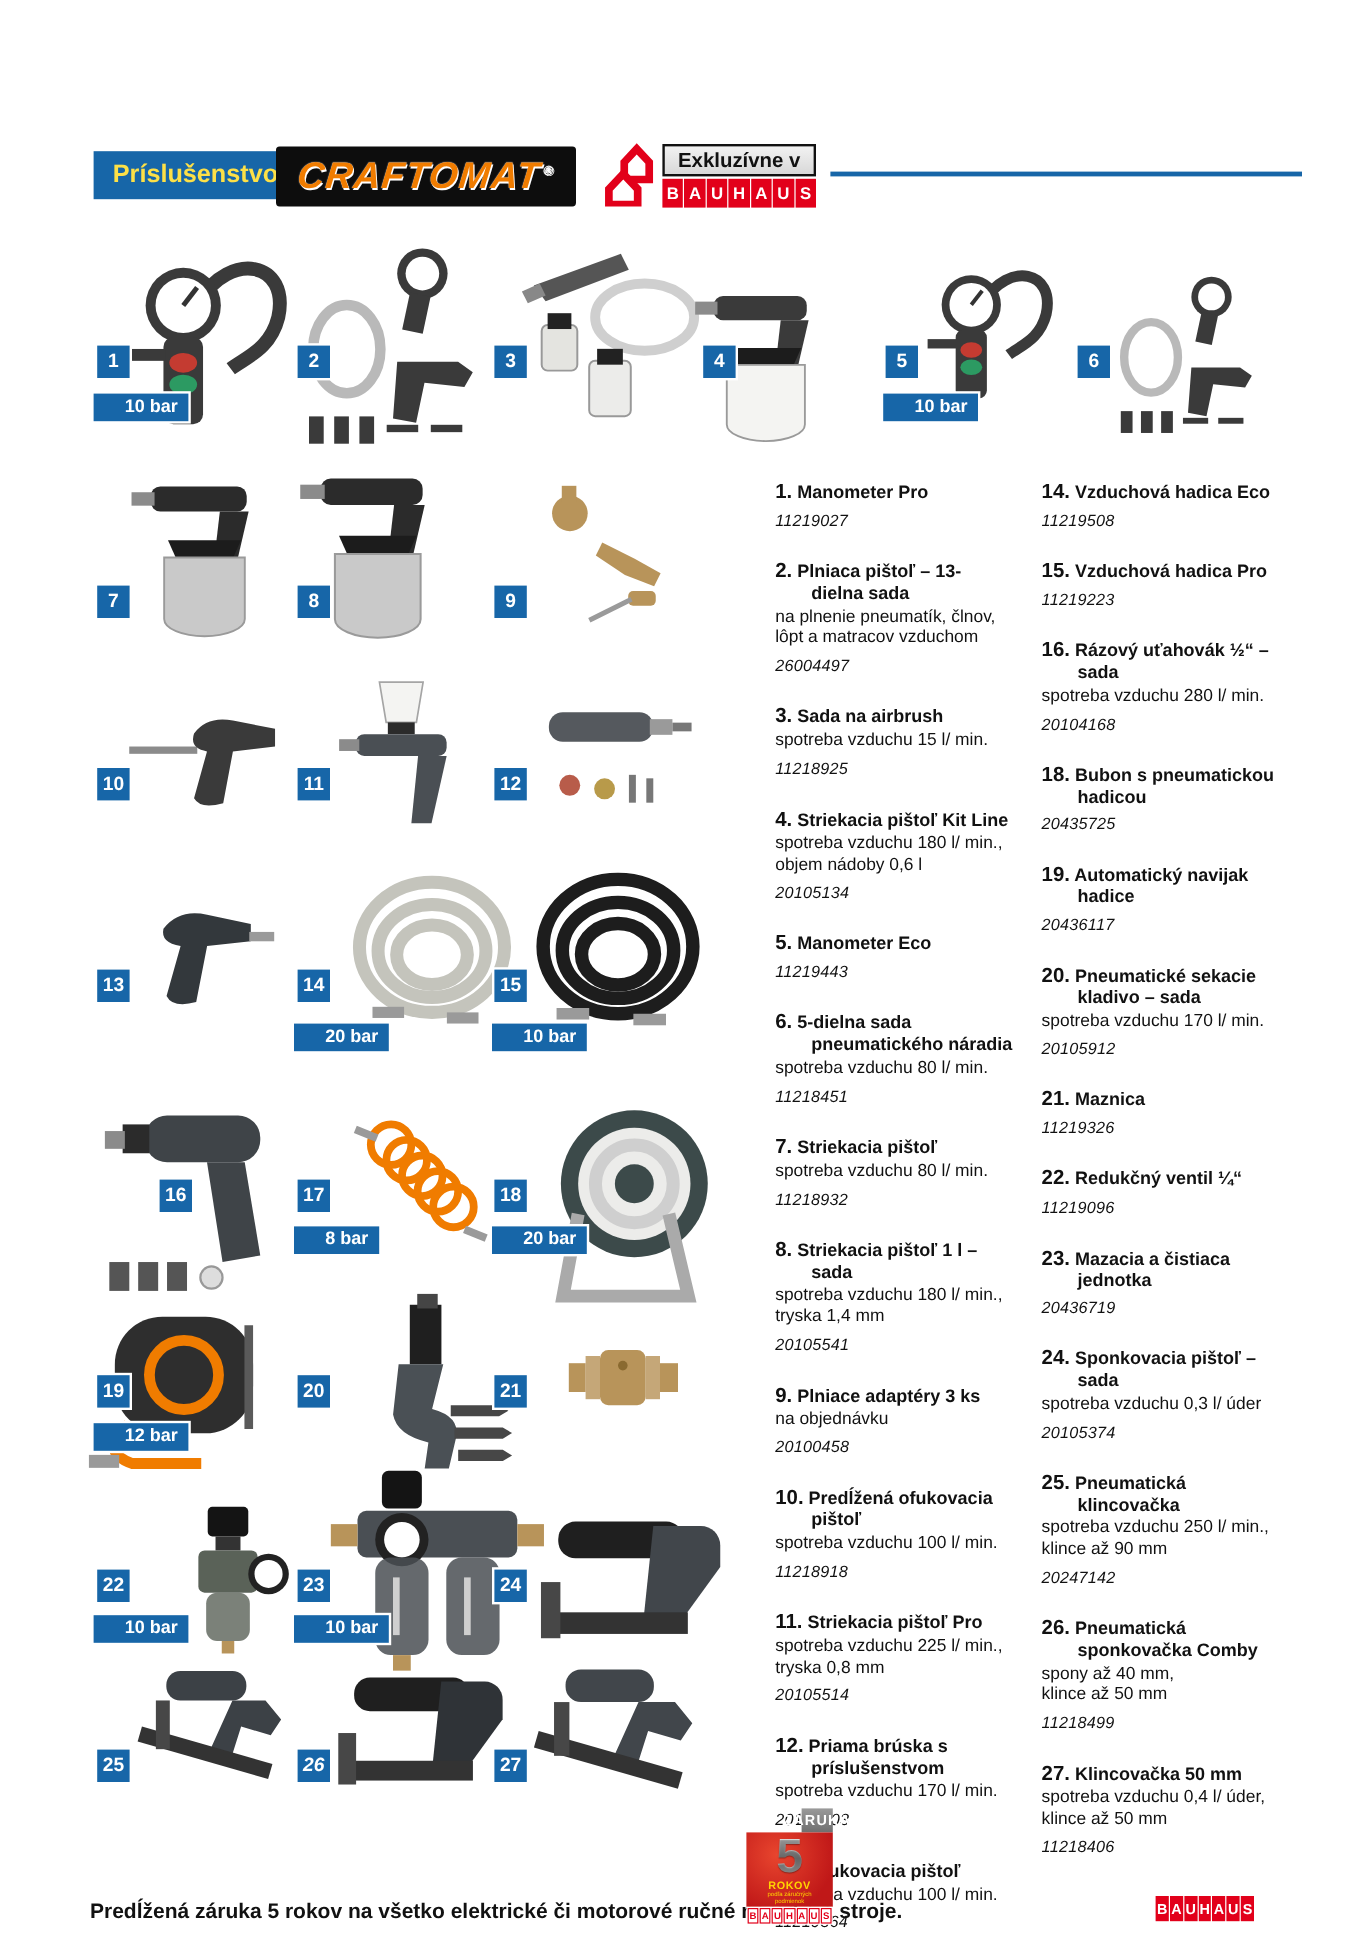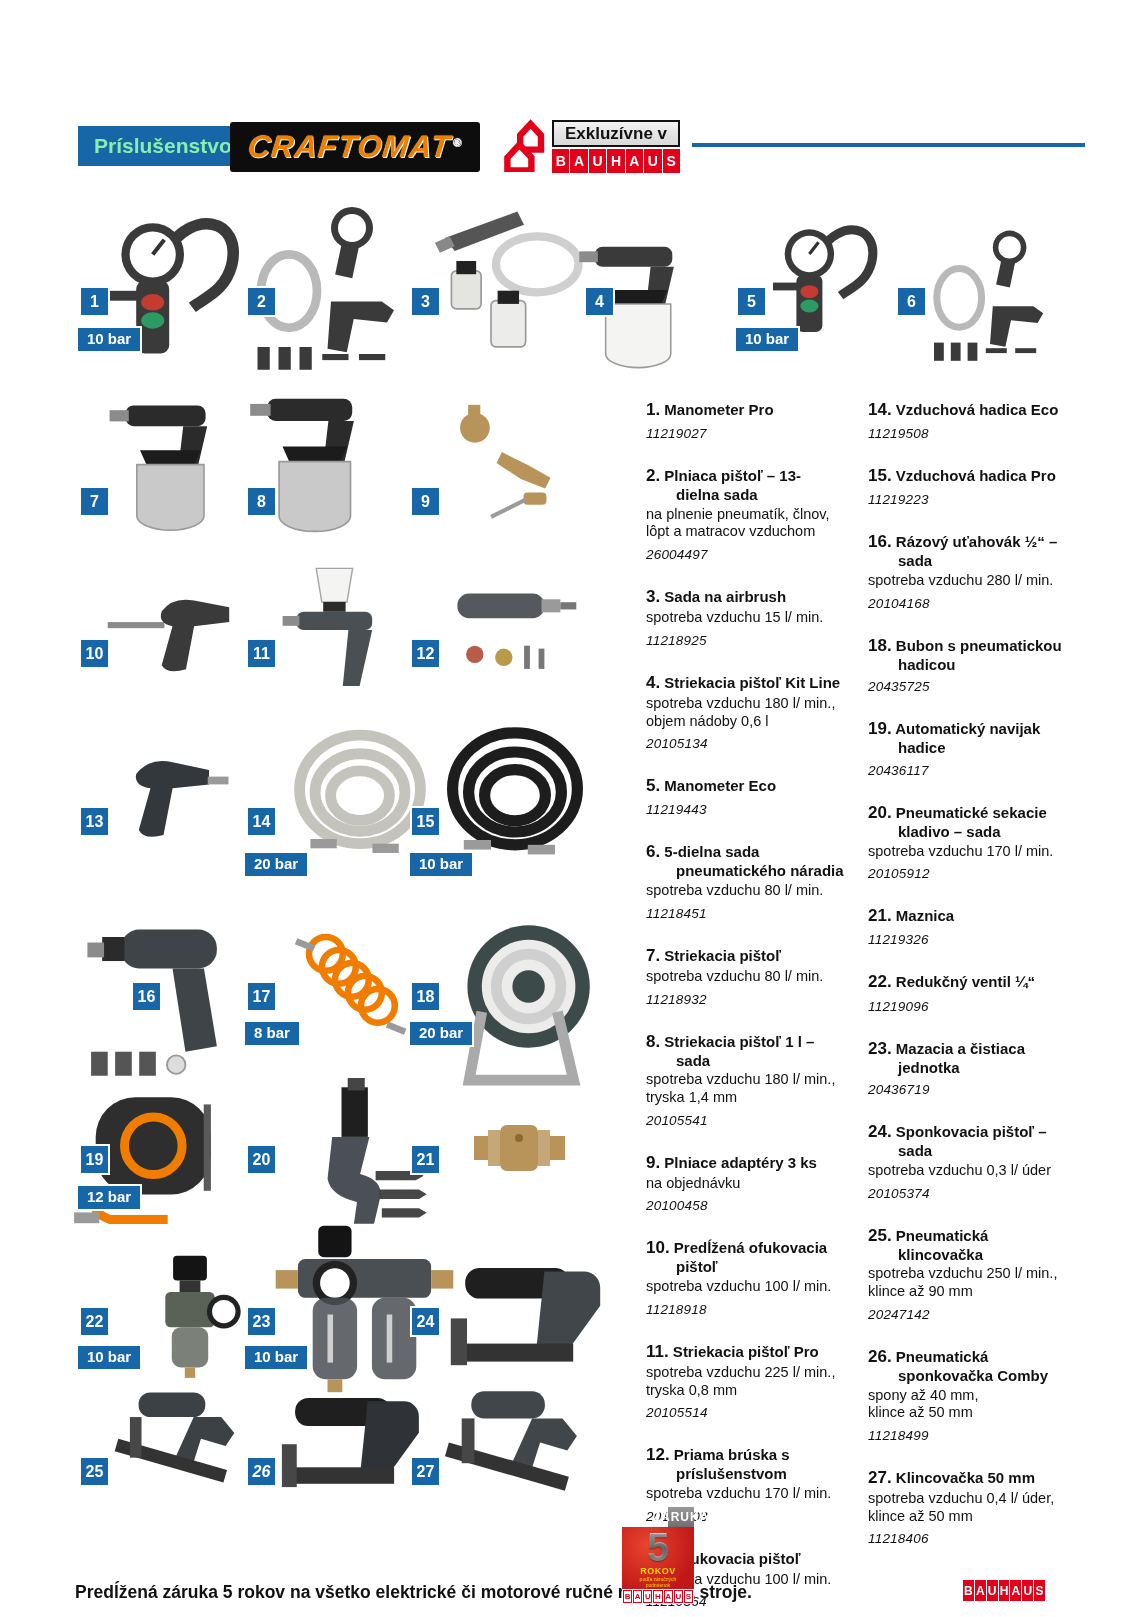--- a/index.html
+++ b/index.html
@@ -1,21 +1,21 @@
 <!DOCTYPE html>
 <html><head>
 <meta charset="utf-8">
 <style>
   * { margin:0; padding:0; box-sizing:border-box; }
   html,body { width:1143px; height:1617px; background:#fff; font-family:"Liberation Sans", sans-serif; color:#111; }
   .page { position:relative; width:1143px; height:1617px; background:#fff; overflow:hidden; }
 
   
   .category-label { position:absolute; left:78px; top:126px; height:40px; padding:0 16px;
-    background:#1766a8; color:#86efac; font-weight:bold; font-size:21px; display:flex; align-items:center; }
+    background:#1766a8; color:#fde047; font-weight:bold; font-size:21px; display:flex; align-items:center; }
   .craftomat-box { position:absolute; left:230px; top:122px; width:250px; height:50px; background:#0d0d0d;
     border-radius:3px; display:flex; align-items:center; justify-content:center; }
   .craftomat-text { color:#f07c00; font-weight:bold; font-style:italic; font-size:31px; letter-spacing:1px;
     text-shadow:0 0 1px #fff, 1px 1px 0 #fff; transform:skewX(-6deg); }
   .craftomat-reg { color:#fff; font-size:11px; vertical-align:super; font-style:normal; margin-left:2px; }
   .bauhaus-houses { position:absolute; left:500px; top:116px; width:50px; height:56px; }
   .exclusive-band { position:absolute; left:552px; top:120px; width:128px; height:27px;
     background:linear-gradient(#f2f2f2,#d8d8d8); border:2px solid #111; color:#111;
     font-weight:bold; font-size:17px; display:flex; align-items:center; justify-content:center; }
   .bauhaus-tiles { position:absolute; left:552px; top:149px; width:128px; height:24px; display:flex; gap:1px; background:#fff; }
@@ -23,21 +23,21 @@
     display:flex; align-items:center; justify-content:center; }
   .header-rule { position:absolute; left:692px; top:143px; width:393px; height:4px; background:#1766a8; }
 
   
   .grid-item { position:absolute; }
   .grid-item svg { width:100%; height:100%; }
   .num-badge { position:absolute; width:27px; height:27px; background:#1766a8; color:#fff;
     font-weight:bold; font-size:16px; display:flex; align-items:center; justify-content:center;
     box-shadow:0 0 0 2px #fff; }
   .bar-badge { position:absolute; background:#1766a8; color:#fff; font-weight:bold; font-size:15px;
-    padding:2px 9px 4px 9px; box-shadow:0 0 0 2px #fff; white-space:nowrap; }
+    padding:2px 9px 4px 26px; box-shadow:0 0 0 2px #fff; white-space:nowrap; }
 
   
   .list-col { position:absolute; top:400px; }
   .list-col-left  { left:646px; width:198px; }
   .list-col-right { left:868px; width:205px; }
   .entry { margin-bottom:25px; }
   .entry-title { font-weight:bold; font-size:15px; line-height:1.18; padding-left:30px; text-indent:-30px; }
   .entry-num { font-size:17px; }
   .entry-desc { font-size:14.5px; line-height:1.22; margin-top:2px; white-space:pre-line; }
   .entry-sku { font-style:italic; font-size:13.5px; margin-top:6px; letter-spacing:.2px; }

